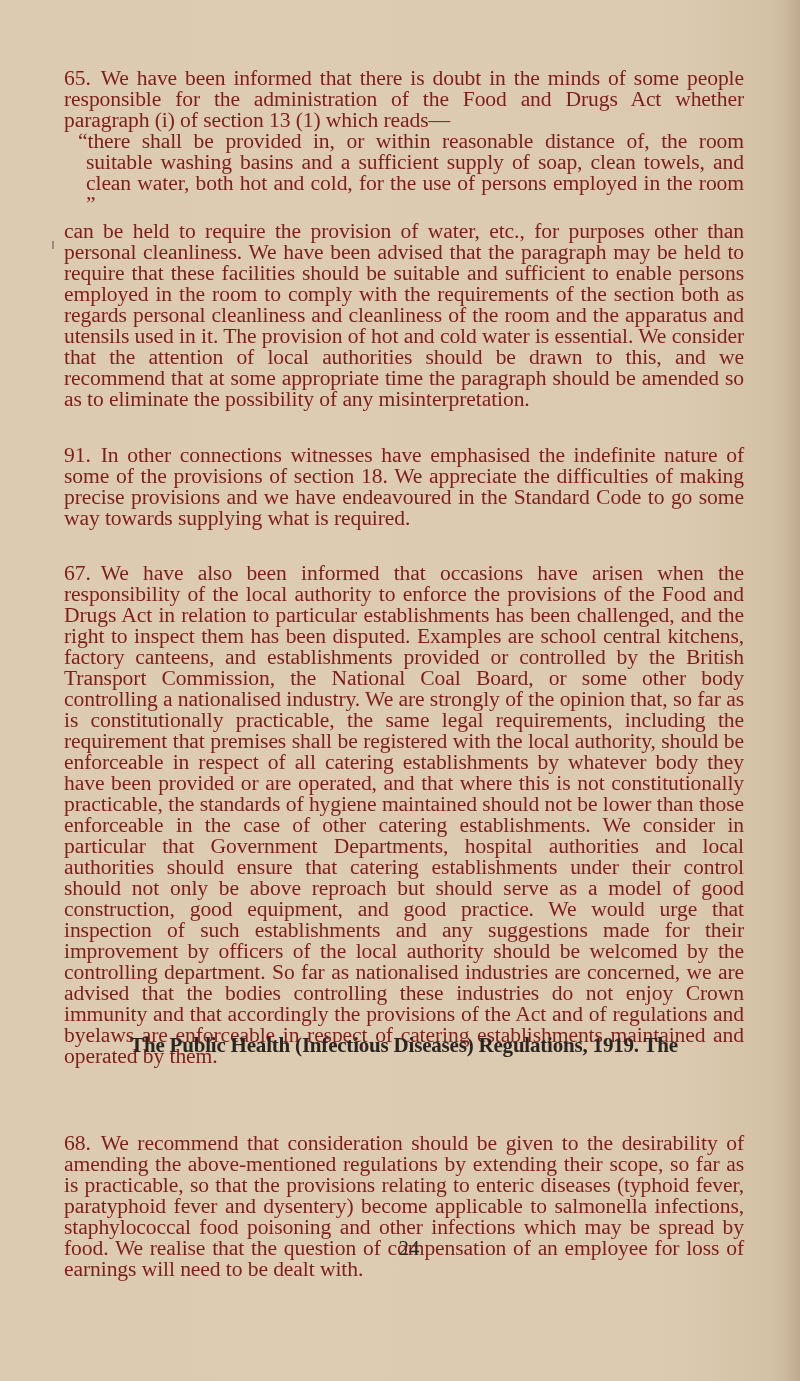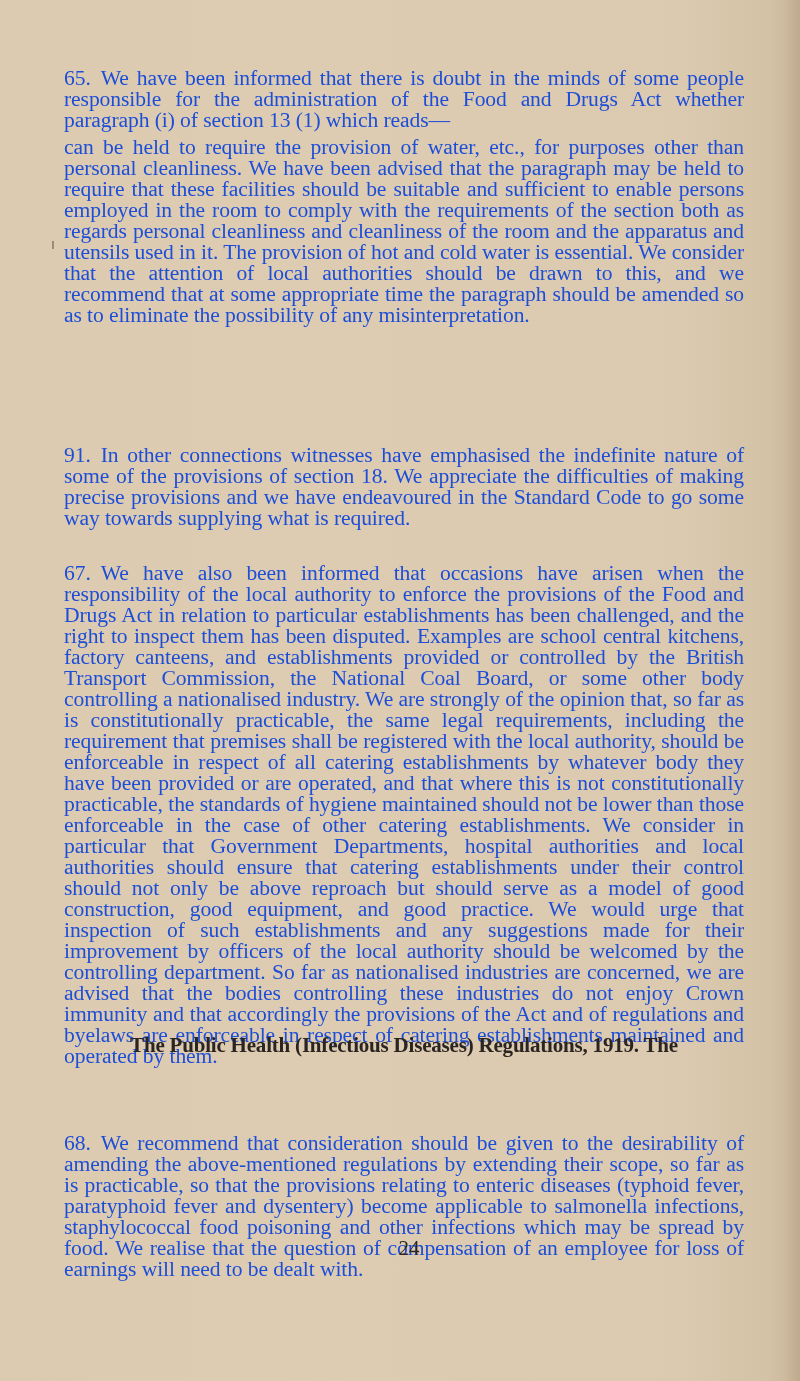--- a/index.html
+++ b/index.html
@@ -20,21 +20,21 @@
       width: 800px;
       height: 1381px;
     }
     .text-block {
       position: absolute;
       left: 64px;
       width: 680px;
       font-family: "Liberation Serif", "DejaVu Serif", serif;
       font-size: 21.6px;
       line-height: 21px;
-      color: #1d4ed8;
+      color: #7f1d1d;
       text-align: justify;
       letter-spacing: -0.1px;
     }
     .para {
       margin: 0;
     }
     .para .num {
       margin-right: 10px;
     }
     .quote {
@@ -83,20 +83,21 @@
   </style>
 </head>
 <body>
 
 <div class="page">
 
   <div class="text-block" style="top: 68px;">
     <p class="para">
       <span class="num">65.</span><span>We have been informed that there is doubt in the minds of some people responsible for the administration of the Food and Drugs Act whether paragraph (i) of section 13 (1) which reads—</span>
     </p>
+    <p class="quote">“there shall be provided in, or within reasonable distance of, the room suitable washing basins and a sufficient supply of soap, clean towels, and clean water, both hot and cold, for the use of persons employed in the room ”</p>
     <p class="para" style="margin-top: 6px;">can be held to require the provision of water, etc., for purposes other than personal cleanliness. We have been advised that the paragraph may be held to require that these facilities should be suitable and sufficient to enable persons employed in the room to comply with the requirements of the section both as regards personal cleanliness and cleanliness of the room and the apparatus and utensils used in it. The provision of hot and cold water is essential. We consider that the attention of local authorities should be drawn to this, and we recommend that at some appropriate time the paragraph should be amended so as to eliminate the possibility of any misinterpretation.</p>
   </div>
 
   <div class="tick-mark"></div>
 
   <div class="text-block" style="top: 445px;">
     <p class="para">
       <span class="num">91.</span><span>In other connections witnesses have emphasised the indefinite nature of some of the provisions of section 18. We appreciate the difficulties of making precise provisions and we have endeavoured in the Standard Code to go some way towards supplying what is required.</span>
     </p>
   </div>

